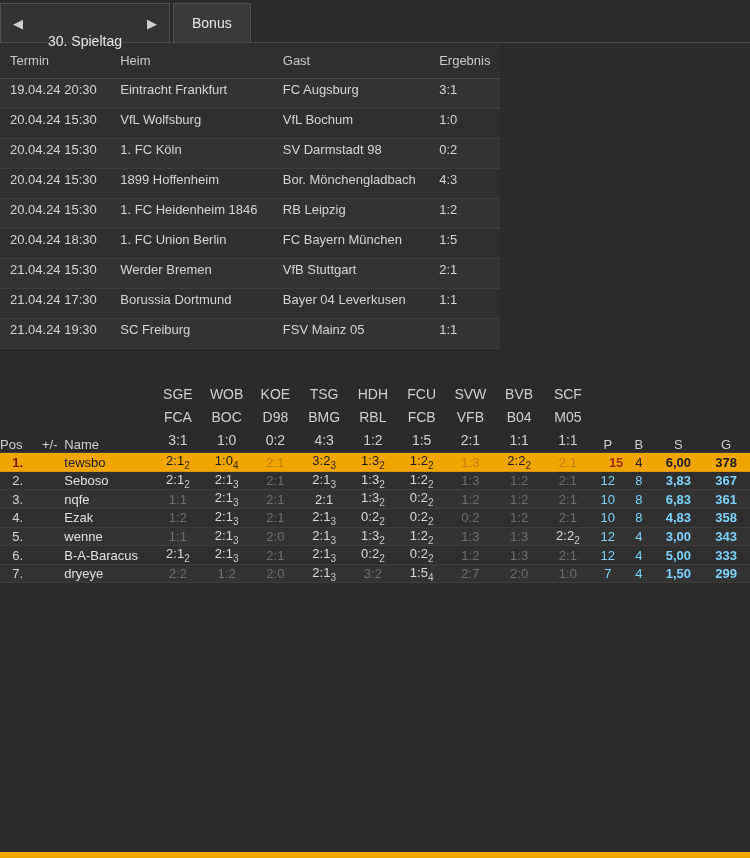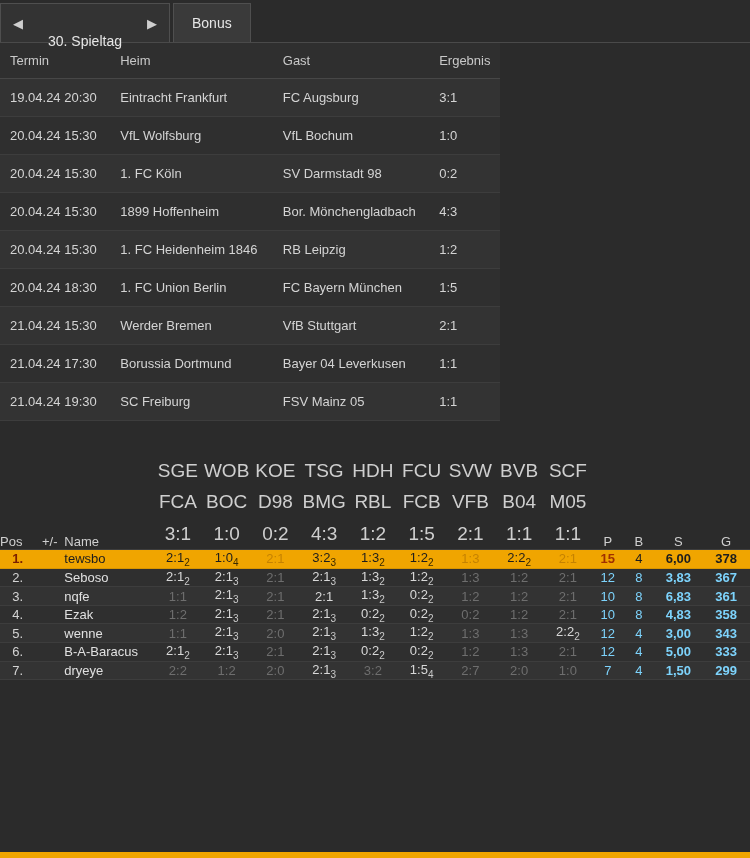--- a/index.html
+++ b/index.html
@@ -73,21 +73,21 @@
   .fixtures th {
     font-weight: normal;
     text-align: left;
     color: #c9c9c9;
     font-size: 13px;
     padding: 10px 8px 10px 10px;
     background: #2f2f2f;
     border-bottom: 1px solid #474747;
   }
   .fixtures td {
-    padding: 11px 8px 11px 10px;
+    padding: 3px 8px 11px 10px;
     border-bottom: 1px solid #3d3d3d;
     color: #d4d4d4;
     font-size: 13px;
     white-space: nowrap;
     background: #333333;
   }
   .fixtures tr:nth-child(even) td {
     background: #2f2f2f;
   }
   .col-termin { width: 104px; }
@@ -109,21 +109,21 @@
     border-bottom: 1px solid #3d3d3d;
     padding: 0;
   }
   .hdr-stack {
     text-align: center;
     color: #cfcfcf;
     font-weight: normal;
     vertical-align: bottom;
     padding: 6px 4px 8px 4px;
     line-height: 1.65;
-    font-size: 19px;
+    font-size: 14px;
     white-space: nowrap;
   }
   .hdr-left {
     text-align: left;
     color: #cfcfcf;
     font-weight: normal;
     vertical-align: bottom;
     padding: 6px 6px 8px 8px;
     font-size: 13px;
     white-space: nowrap;
@@ -147,21 +147,21 @@
 
   tr.row-alt td { background: #2f2f2f; }
   tr.row-norm td { background: #333333; }
 
   tr.leader td {
     background: #f0a500 !important;
     color: #1d1d1d !important;
     border-bottom: 1px solid #d89500;
   }
   tr.leader td.cpos { color: #7a1f00 !important; font-weight: bold; }
-  tr.leader td.cnum.pts { color: #a03000 !important; font-weight: bold; }
+  tr.leader td.cnum.pts { color: #a03000 !important; font-weight: bold; text-align: right; }
   tr.leader .dim { color: #c58200 !important; }
   tr.leader .sub { color: #3a2a00 !important; }
 
   .dim { color: #6e6e6e; }
   .sub { font-size: 10px; vertical-align: sub; color: #c9c9c9; }
 
   .bottombar {
     position: absolute;
     left: 0;
     bottom: 0;

